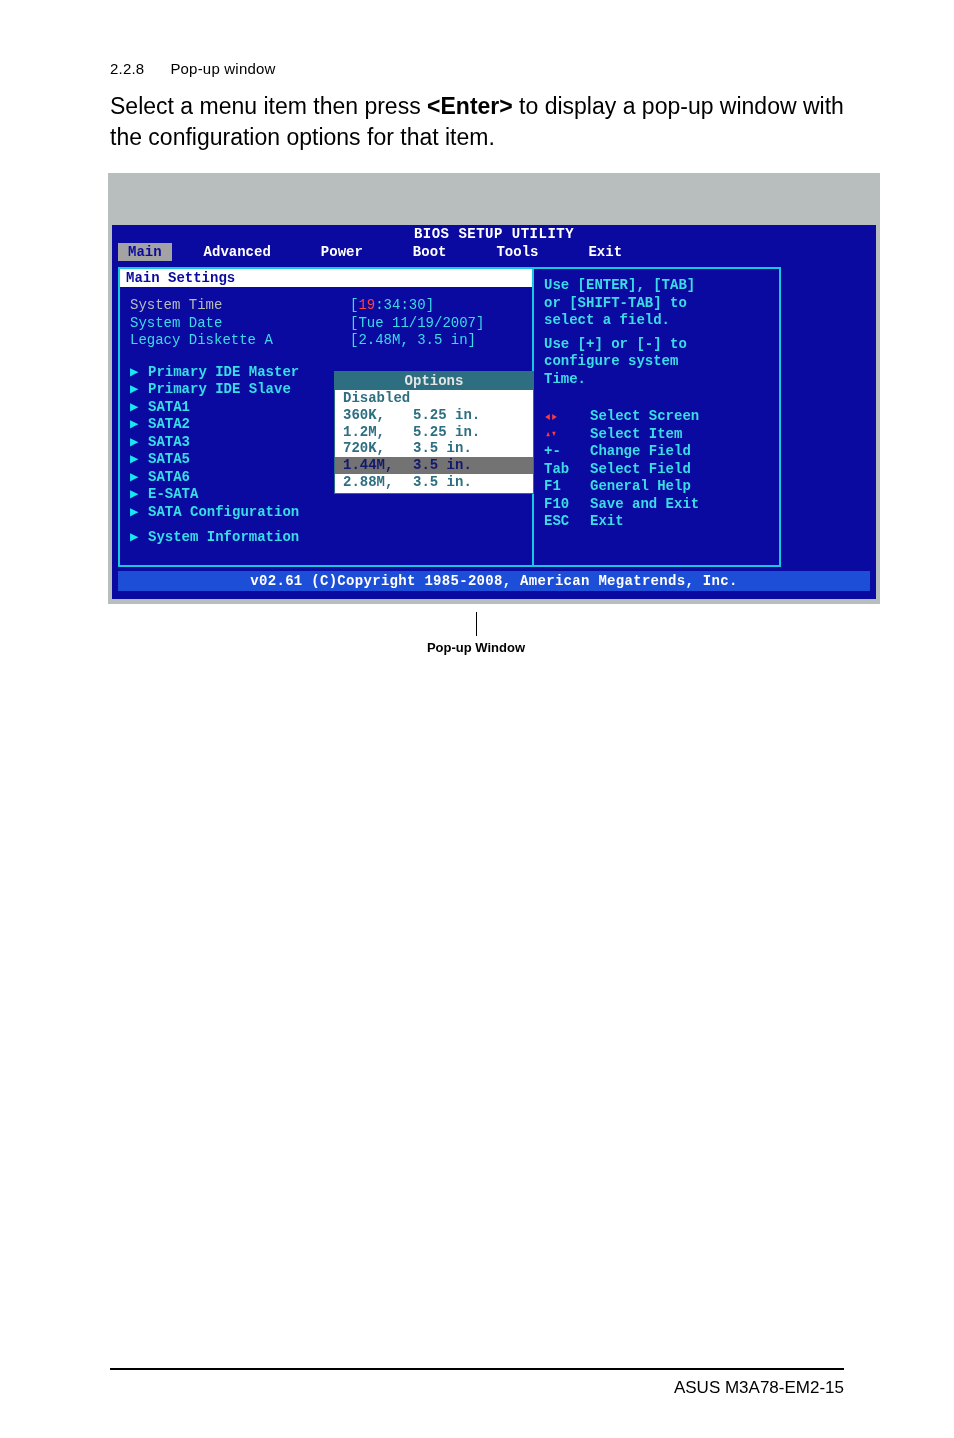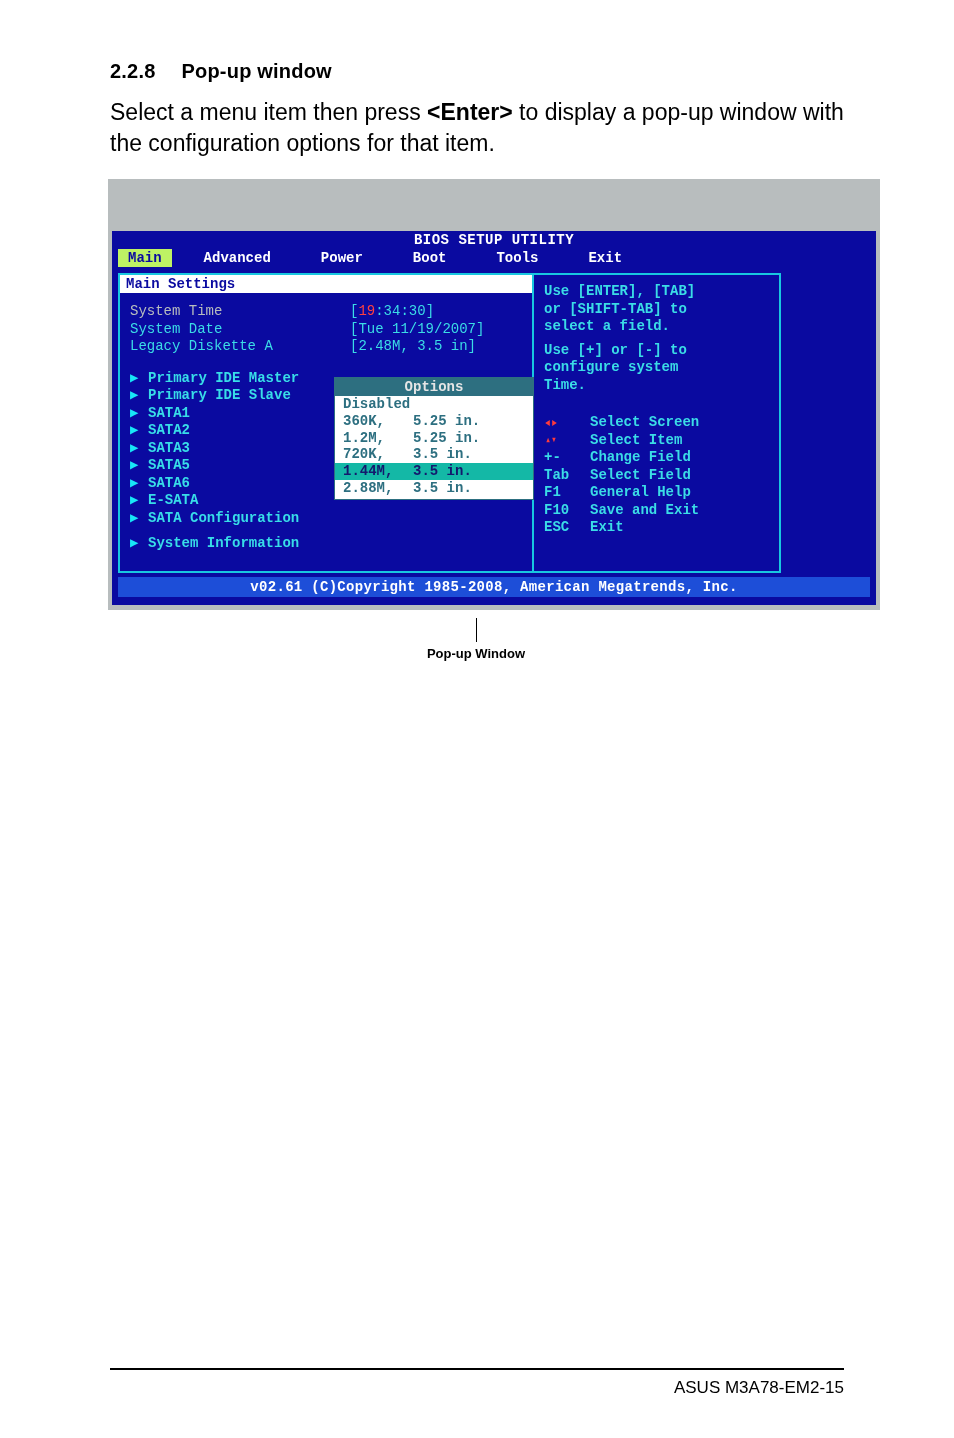--- a/index.html
+++ b/index.html
@@ -1,47 +1,47 @@
 <!DOCTYPE html>
 <html><head>
 <meta charset="utf-8">
 <style>
   * { box-sizing: border-box; margin: 0; padding: 0; }
   html, body { width: 954px; height: 1438px; background: #fff; font-family: Arial, Helvetica, sans-serif; color: #000; }
   .page { width: 954px; height: 1438px; position: relative; padding: 60px 110px 0 110px; }
-  .heading { font-size: 20px; font-weight: bold; margin-bottom: 14px; letter-spacing: 0.2px; }
+  .heading { font-size: 15px; font-weight: normal; margin-bottom: 14px; letter-spacing: 0.2px; }
   .heading .num { display: inline-block; margin-right: 26px; }
   .intro { font-size: 23px; line-height: 1.35; margin-bottom: 20px; }
   .bios-wrap { margin-left: -2px; }
   .bios-shell { width: 772px; background: #b8bdbe; padding: 4px 4px 5px 4px; font-family: "Courier New", monospace; font-size: 14px; }
   .bios-inner { background: #0a0aa0; margin-top: 48px; }
   .topstrip { background: #0a0aa0; color: #fff; text-align: center; font-weight: bold; padding: 1px 0; letter-spacing: 0.5px; font-size: 14px; }
   .menubar { display: flex; align-items: center; background: #0a0aa0; color: #fff; font-weight: bold; padding: 0 6px 2px 6px; }
   .menubar .tab { padding: 1px 10px; }
-  .menubar .tab.active { background: #bef264; color: #0a0aa0; }
+  .menubar .tab.active { background: #a3a3a3; color: #0a0aa0; }
   .menubar .sp { display:inline-block; }
   .bios-body { padding: 4px 6px 8px 6px; }
   .panels { display: flex; gap: 0; }
   .panel-left { position: relative; width: 416px; border: 2px solid #18c7e0; background: #0a0aa0; padding: 0 0 10px 0; min-height: 300px; }
   .panel-right { width: 247px; border: 2px solid #18c7e0; border-left: none; background: #0a0aa0; padding: 8px 10px 8px 10px; min-height: 300px; }
   .section-title { background: #fff; color: #0a0aa0; font-weight: bold; padding: 1px 6px; margin: 0 0 10px 0; width: 100%; }
   .row { display: flex; padding: 0 10px; color: #3bdce6; line-height: 1.25; }
   .row .label { width: 220px; }
   .row .value { color: #3bdce6; }
   .row.highlight .label { color: #b8bdbe; }
   .sysdate .label { color: #3bdce6; }
   .time-val .hh { color: #ff4040; }
   .submenu-block { padding: 0 10px; margin-top: 6px; }
   .sm { display: flex; align-items: center; color: #38dde8; font-weight: bold; line-height: 1.25; }
   .sm .arrow { width: 18px; color: #18e7f7; }
   .gap8 { height: 8px; }
   .popup { position: absolute; left: 214px; top: 102px; width: 200px; background: #fff; color: #2d6f80; border: 1px solid #2d6f80; font-weight: bold; padding: 0 0 2px 0; }
   .popup-title { background: #2d6f80; color: #e5e5e5; text-align: center; padding: 1px 0; font-weight: bold; }
   .popup-row { display: flex; padding: 0 8px; line-height: 1.2; }
-  .popup-row.sel { background: #14b8a6; color: #14186d; }
+  .popup-row.sel { background: #737373; color: #14186d; }
   .popup-row .c1 { width: 70px; }
   .help-text { color: #3bdce6; font-weight: bold; line-height: 1.25; }
   .gap6 { height: 6px; }
   .legend { margin-top: 20px; color: #3bdce6; font-weight: bold; }
   .legend .lrow { display: flex; line-height: 1.25; }
   .legend .keycol { width: 46px; display: flex; align-items: center; }
   .legend .val { }
   .footer { text-align: center; color: #fff; font-weight: bold; background: #1d4ed8; padding: 2px 0; margin-top: 4px; letter-spacing: 0.3px; }
   .tick { position: relative; margin: 8px auto 4px auto; width: 1px; height: 24px; background: #000; }
   .capt { text-align: center; font-weight: bold; font-size: 13px; margin-top: 2px; }

